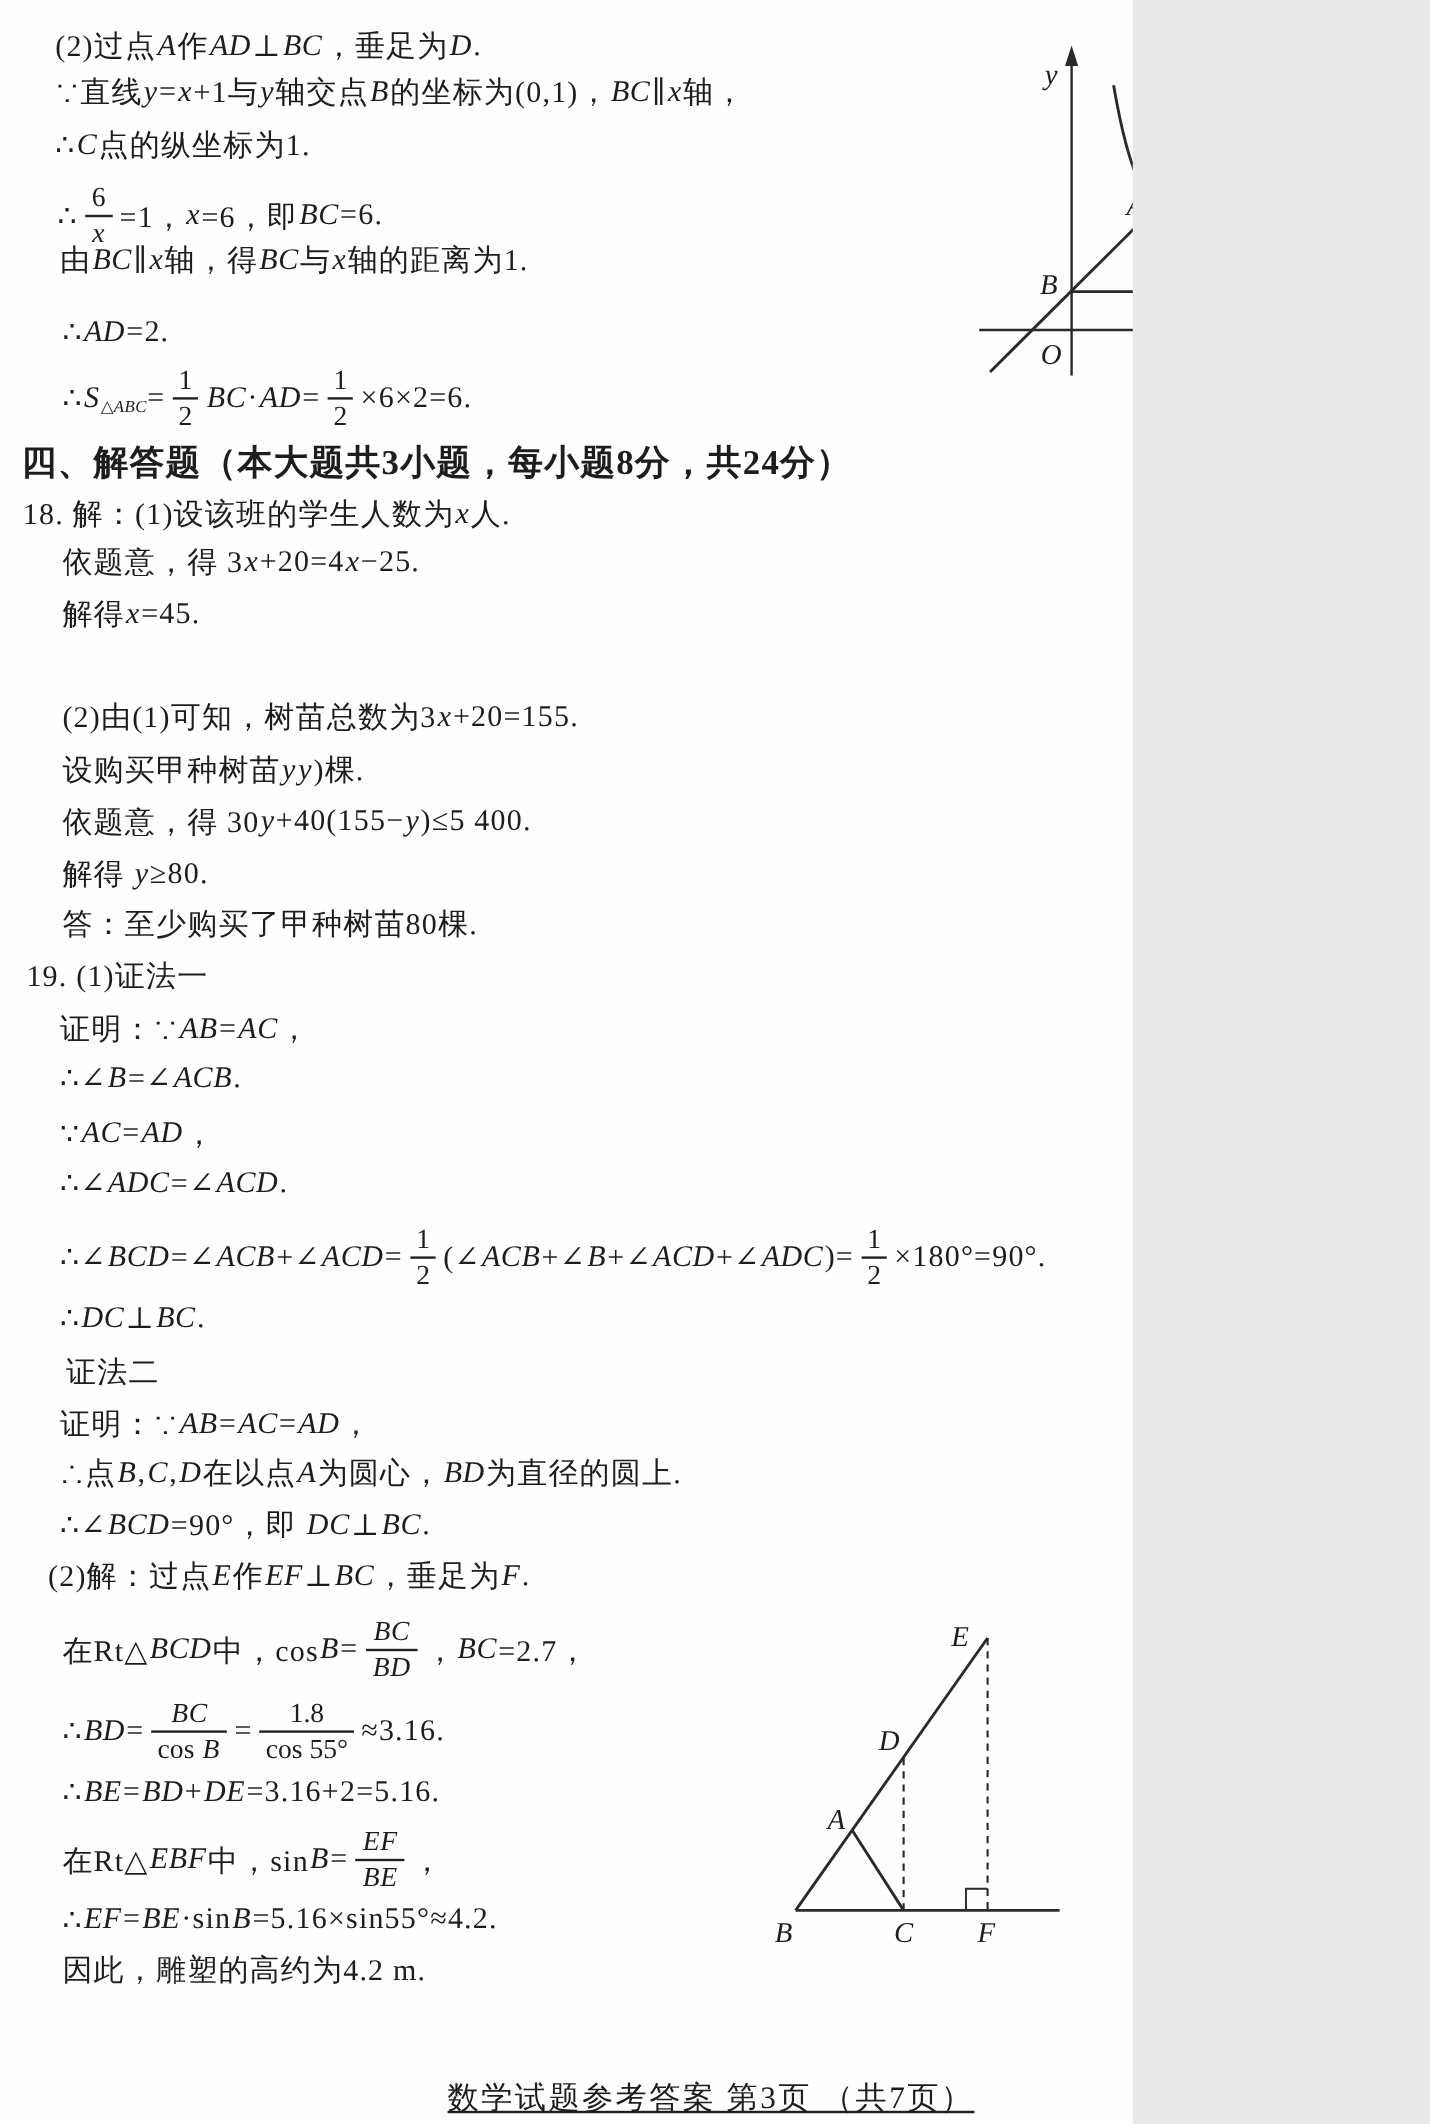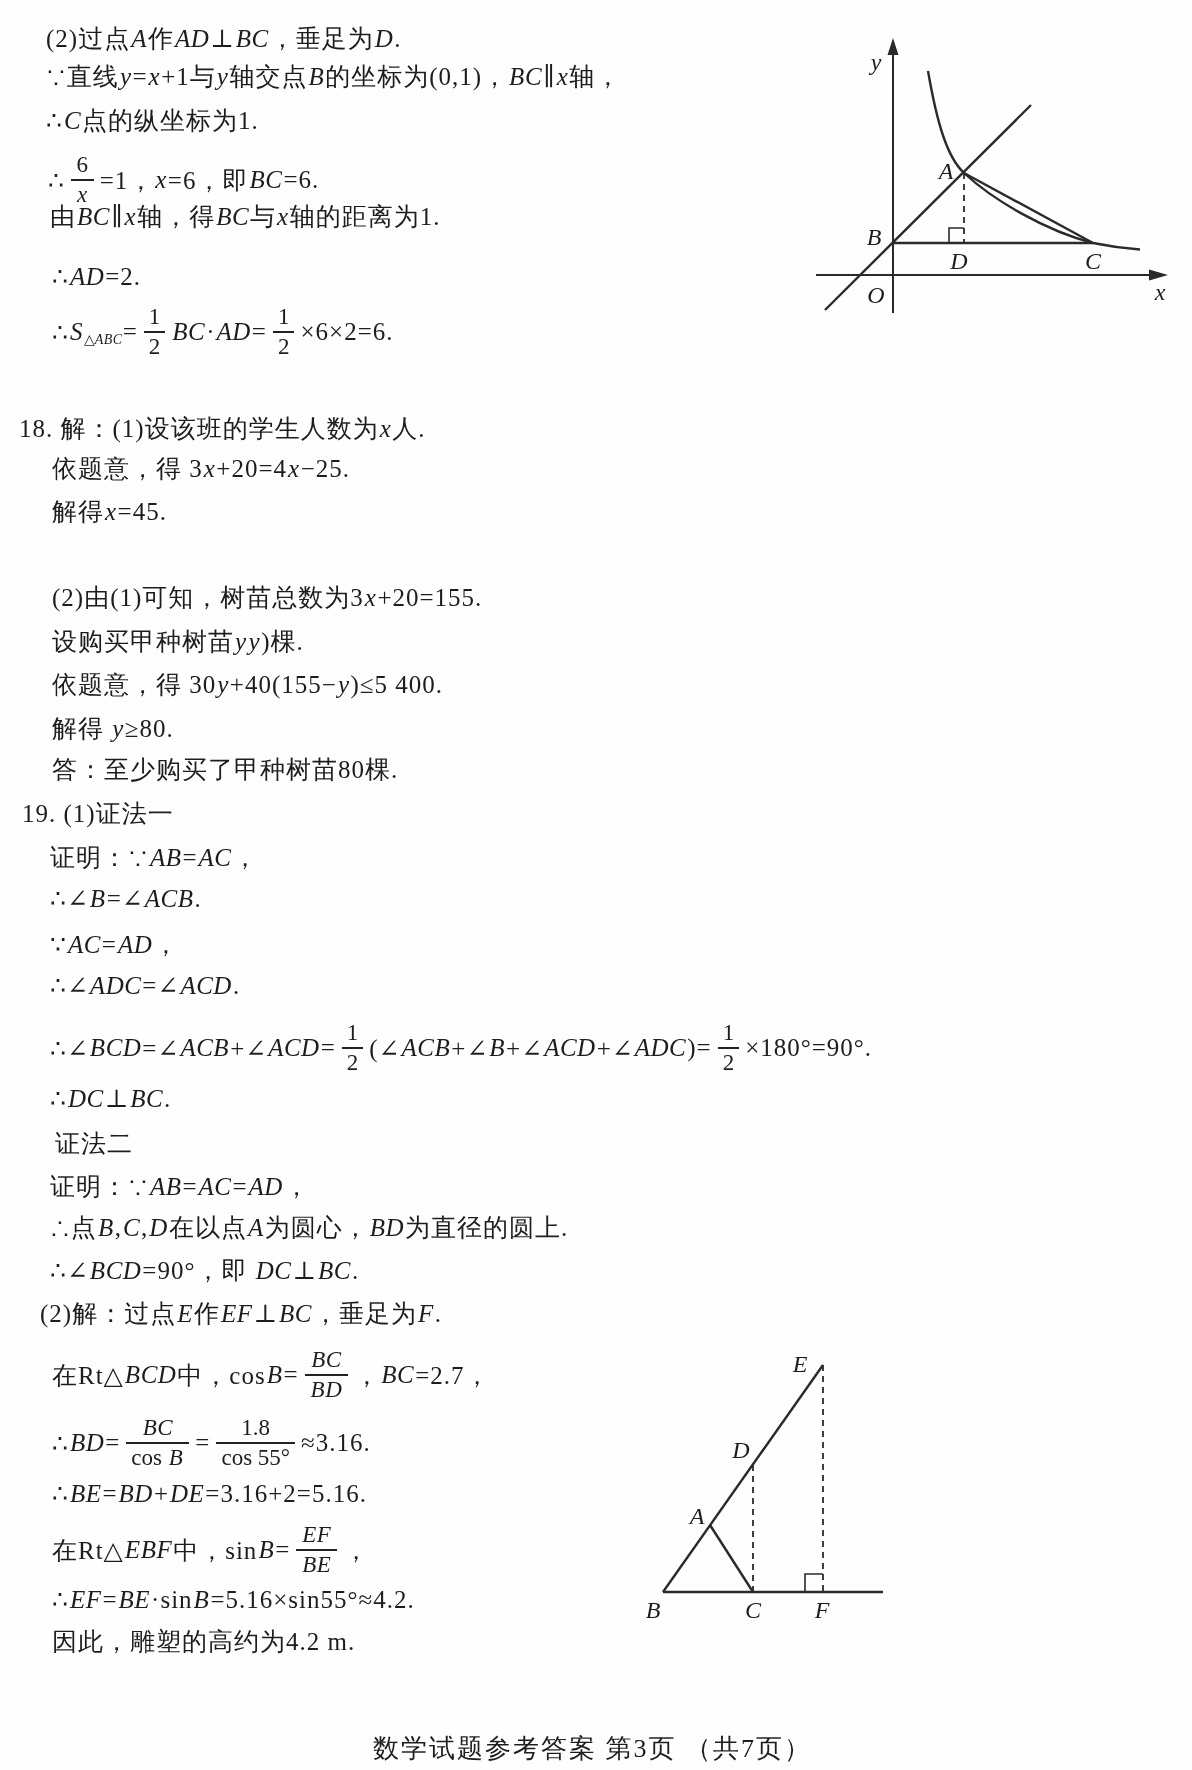--- a/index.html
+++ b/index.html
@@ -1,18 +1,18 @@
 <!DOCTYPE html>
 <html><head>
 <meta charset="utf-8">
 <style>
   html,body{margin:0;padding:0;background:#e8e8e8;}
   #page{
     position:relative;
-    width:1192px;height:1770px;
+    width:944px;height:1770px;
     background:#fefefe;
     font-family:"Liberation Serif","DejaVu Serif",serif;
     color:#1d1d1d;
     overflow:hidden;
   }
   .line{
     position:absolute;
     display:flex;
     align-items:center;
     white-space:nowrap;
@@ -40,20 +40,21 @@
     font-size:29px;
     font-weight:bold;
     letter-spacing:1px;
     white-space:nowrap;
   }
   .footer{
     position:absolute;
     font-size:26px;
     letter-spacing:2px;
     white-space:nowrap;
+    text-decoration:underline;
   }
   .fig{position:absolute;}
   .fig text{
     font-family:"Liberation Serif","DejaVu Serif",serif;
     font-style:italic;
     font-size:24px;
     fill:#1d1d1d;
   }
   .fig path,.fig line,.fig polyline{stroke:#2a2a2a;fill:none;}
   .fig polygon{fill:#2a2a2a;stroke:none;}
@@ -155,20 +156,21 @@
 
     <text x="88" y="44" text-anchor="middle">y</text>
     <text x="372" y="274" text-anchor="middle">x</text>
     <text x="88" y="277" text-anchor="middle">O</text>
     <text x="158" y="153" text-anchor="middle">A</text>
     <text x="86" y="219" text-anchor="middle">B</text>
     <text x="171" y="243" text-anchor="middle">D</text>
     <text x="305" y="243" text-anchor="middle">C</text>
   </svg>
 
+  <div class="heading" style="left:18px;top:366px">四、解答题（本大题共3小题，每小题8分，共24分）</div>
 
   <div class="line" style="left:19px;top:412px">
       <span class="mr">18. 解：(1)设该班的学生人数为</span>
       <span class="mi">x</span>
       <span class="mr">人.</span>
     </div>
   <div class="line" style="left:52px;top:452px">
       <span class="mr">依题意，得 3</span>
       <span class="mi">x</span>
       <span class="mr">+20=4</span>

